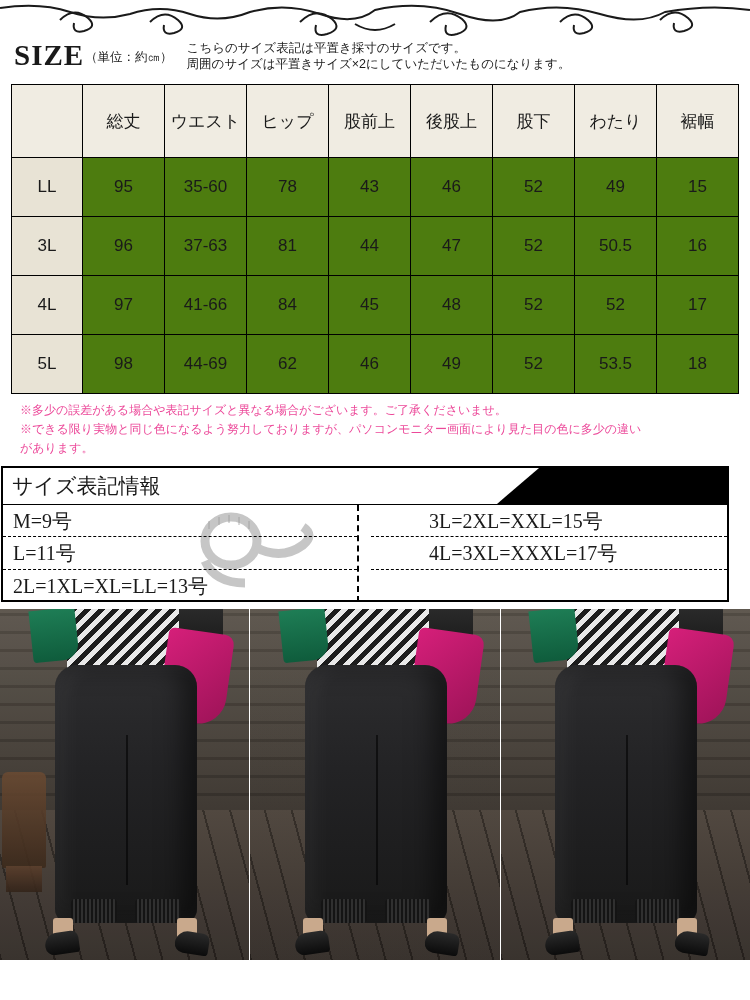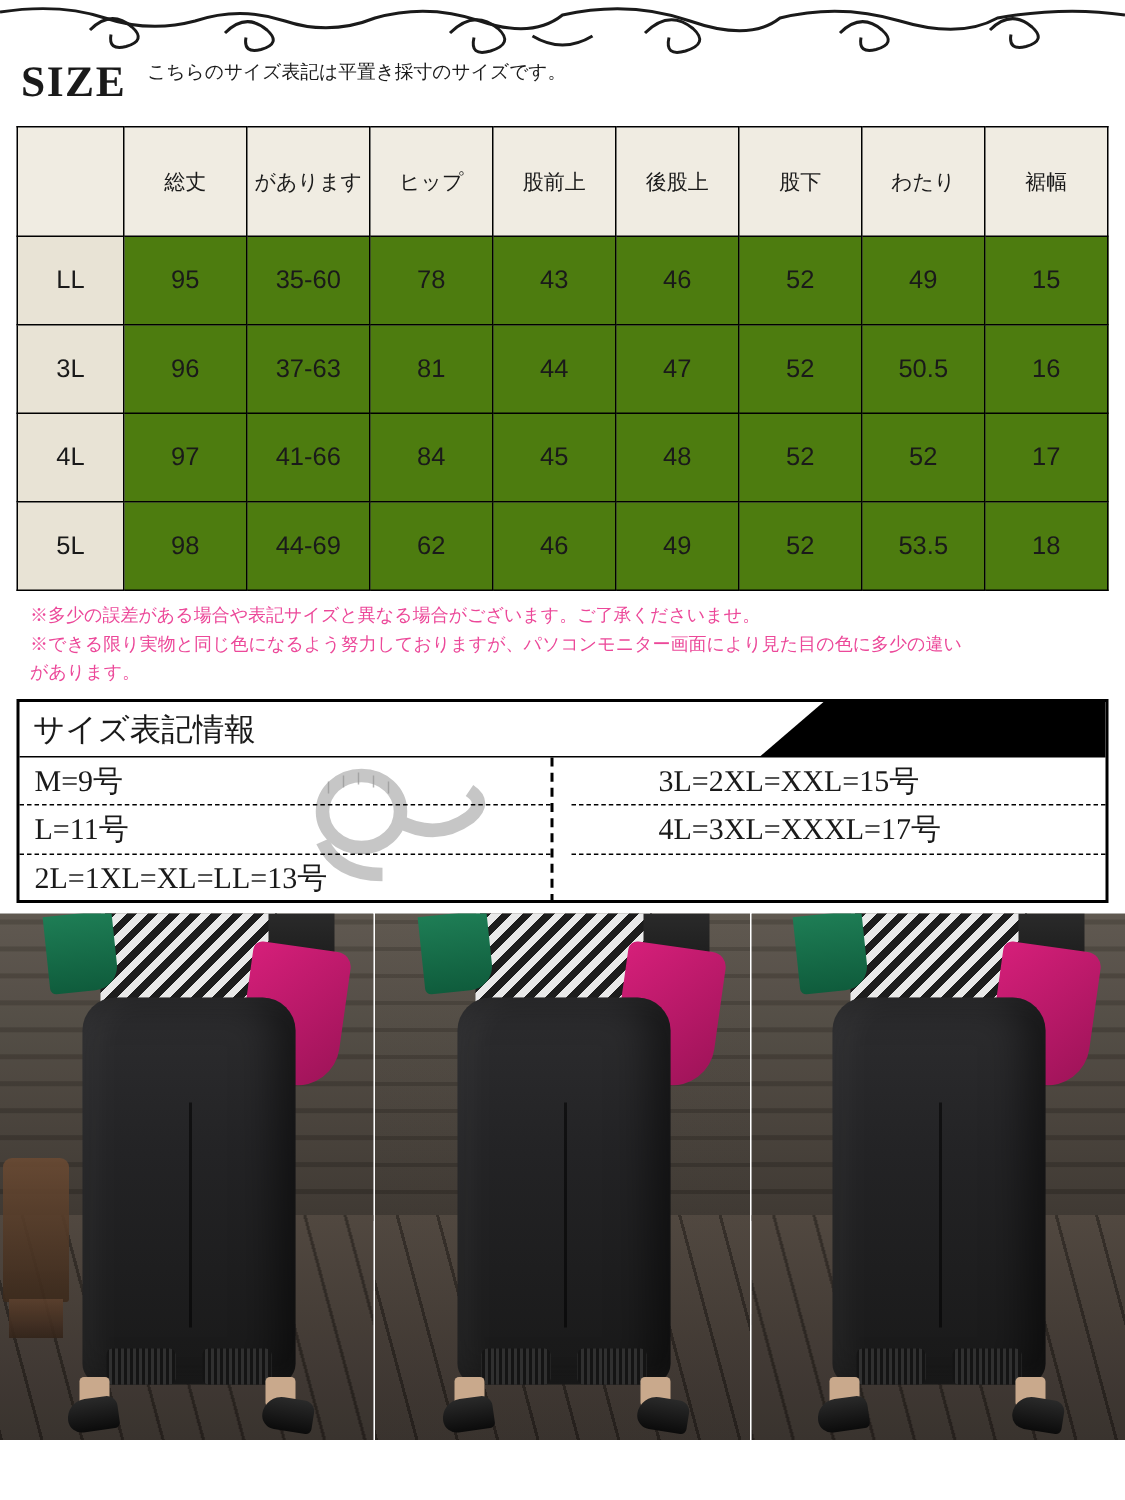--- a/index.html
+++ b/index.html
@@ -66,21 +66,21 @@
     text-align: center;
     font-size: 17px;
     height: 58px;
     padding: 0 2px;
     background: #4d7c0f;
     font-family: "Liberation Sans", sans-serif;
   }
   table.meas thead th {
     height: 72px;
     font-weight: normal;
-    font-size: 14px;
+    font-size: 17px;
     line-height: 21px;
     background: #f0ece2;
   }
   table.meas thead th.corner { background: #f0ece2; }
   table.meas tbody th {
     background: #e8e3d5;
     font-weight: normal;
     font-size: 17px;
   }
   .col-size { width: 66px; }
@@ -90,21 +90,21 @@
     margin: 7px 0 0 20px;
     width: 726px;
     font-size: 12px;
     line-height: 19px;
     color: #ec4899;
   }
   .notes p { margin: 0; }
 
   
   .sizeinfo-wrap {
-    margin: 8px 0 0 11px;
+    margin: 8px 0 0 1px;
     width: 728px;
     border: 2px solid #000;
     box-sizing: border-box;
     background: #fff;
     position: relative;
     height: 136px;
   }
   .sizeinfo-title-row {
     height: 36px;
     position: relative;
@@ -278,31 +278,33 @@
       <path d="M430 22 q 16 -16 32 -3 q 11 10 -5 15 q -14 4 -11 -9"></path>
       <path d="M560 22 q 14 -14 28 -2 q 10 9 -4 13 q -12 3 -10 -8"></path>
       <path d="M660 20 q 14 -14 28 -2 q 10 9 -4 13 q -12 3 -10 -8"></path>
       <path d="M355 24 q 20 12 40 0"></path>
     </g>
   </svg>
 </div>
 
 <div class="size-header">
   <div class="size-title">SIZE</div>
+  <div class="size-unit">（単位：約㎝）</div>
   <div class="size-note">
     <div>こちらのサイズ表記は平置き採寸のサイズです。</div>
+    <div>周囲のサイズは平置きサイズ×2にしていただいたものになります。</div>
   </div>
 </div>
 
 <table class="meas">
   <thead>
     <tr>
       <th class="corner col-size"></th>
       <th>総丈</th>
-      <th>があります</th>
+      <th>ウエスト</th>
       <th>ヒップ</th>
       <th>股前上</th>
       <th>後股上</th>
       <th>股下</th>
       <th>わたり</th>
       <th>裾幅</th>
     </tr>
   </thead>
   <tbody>
     <tr>

